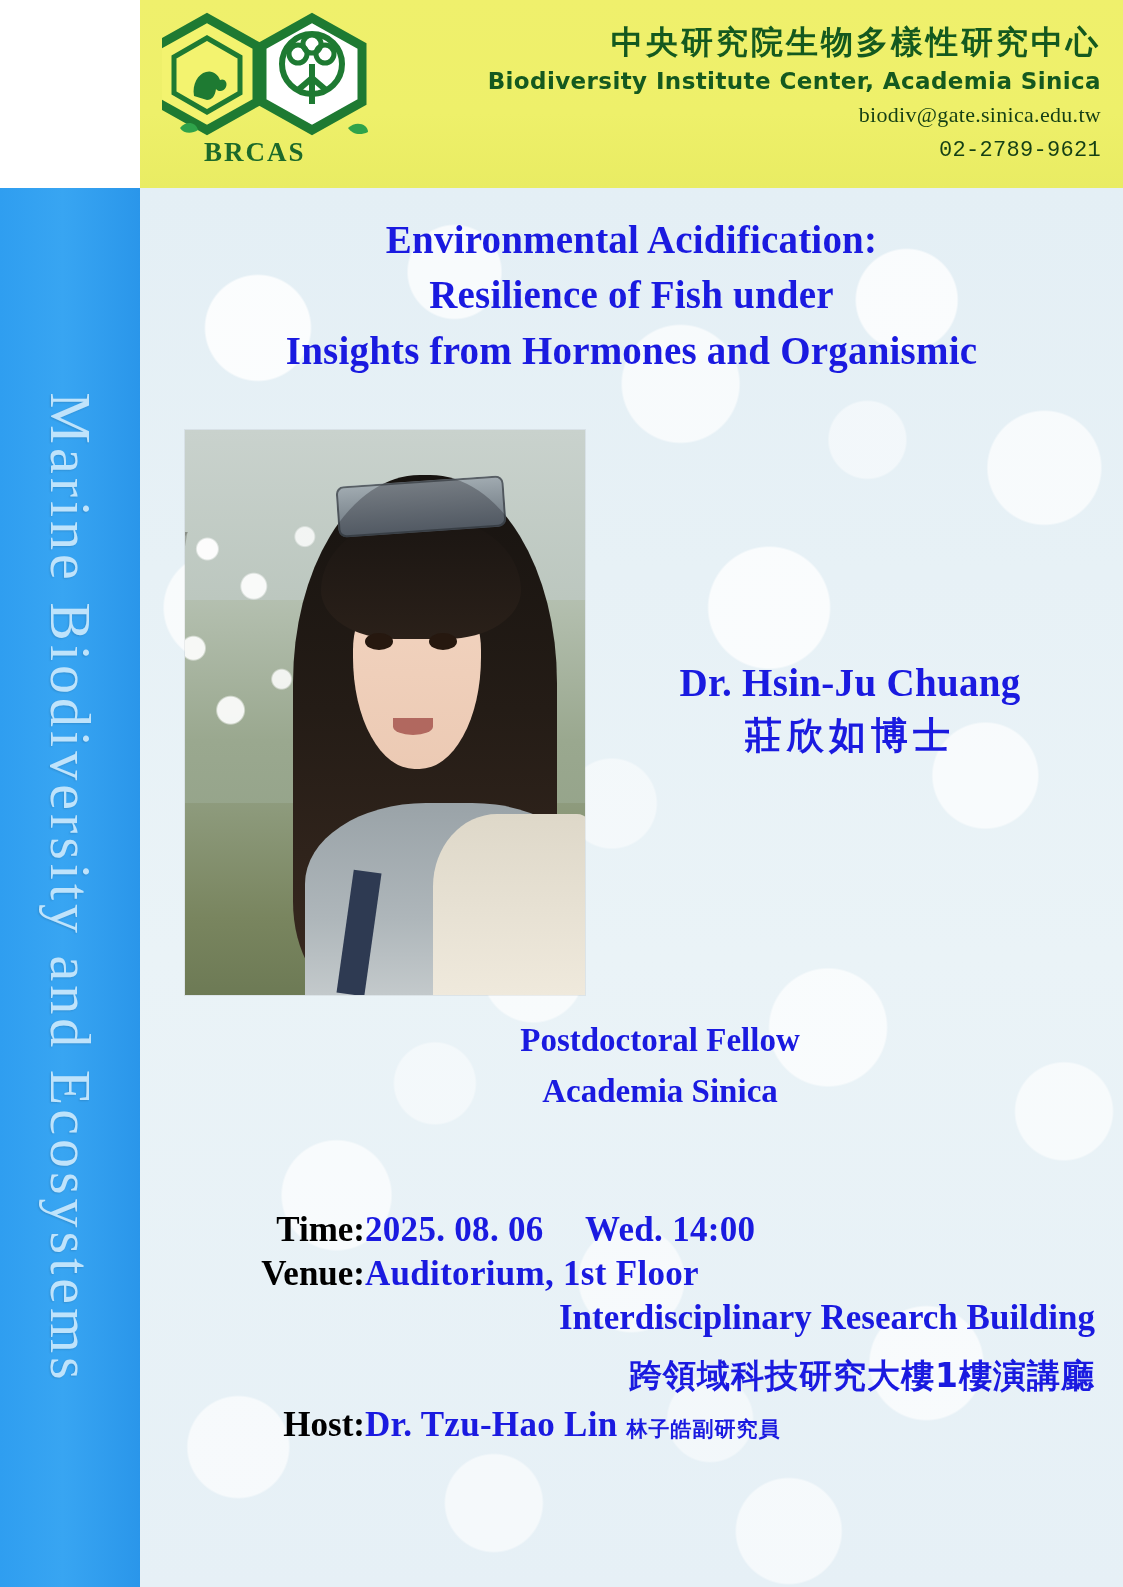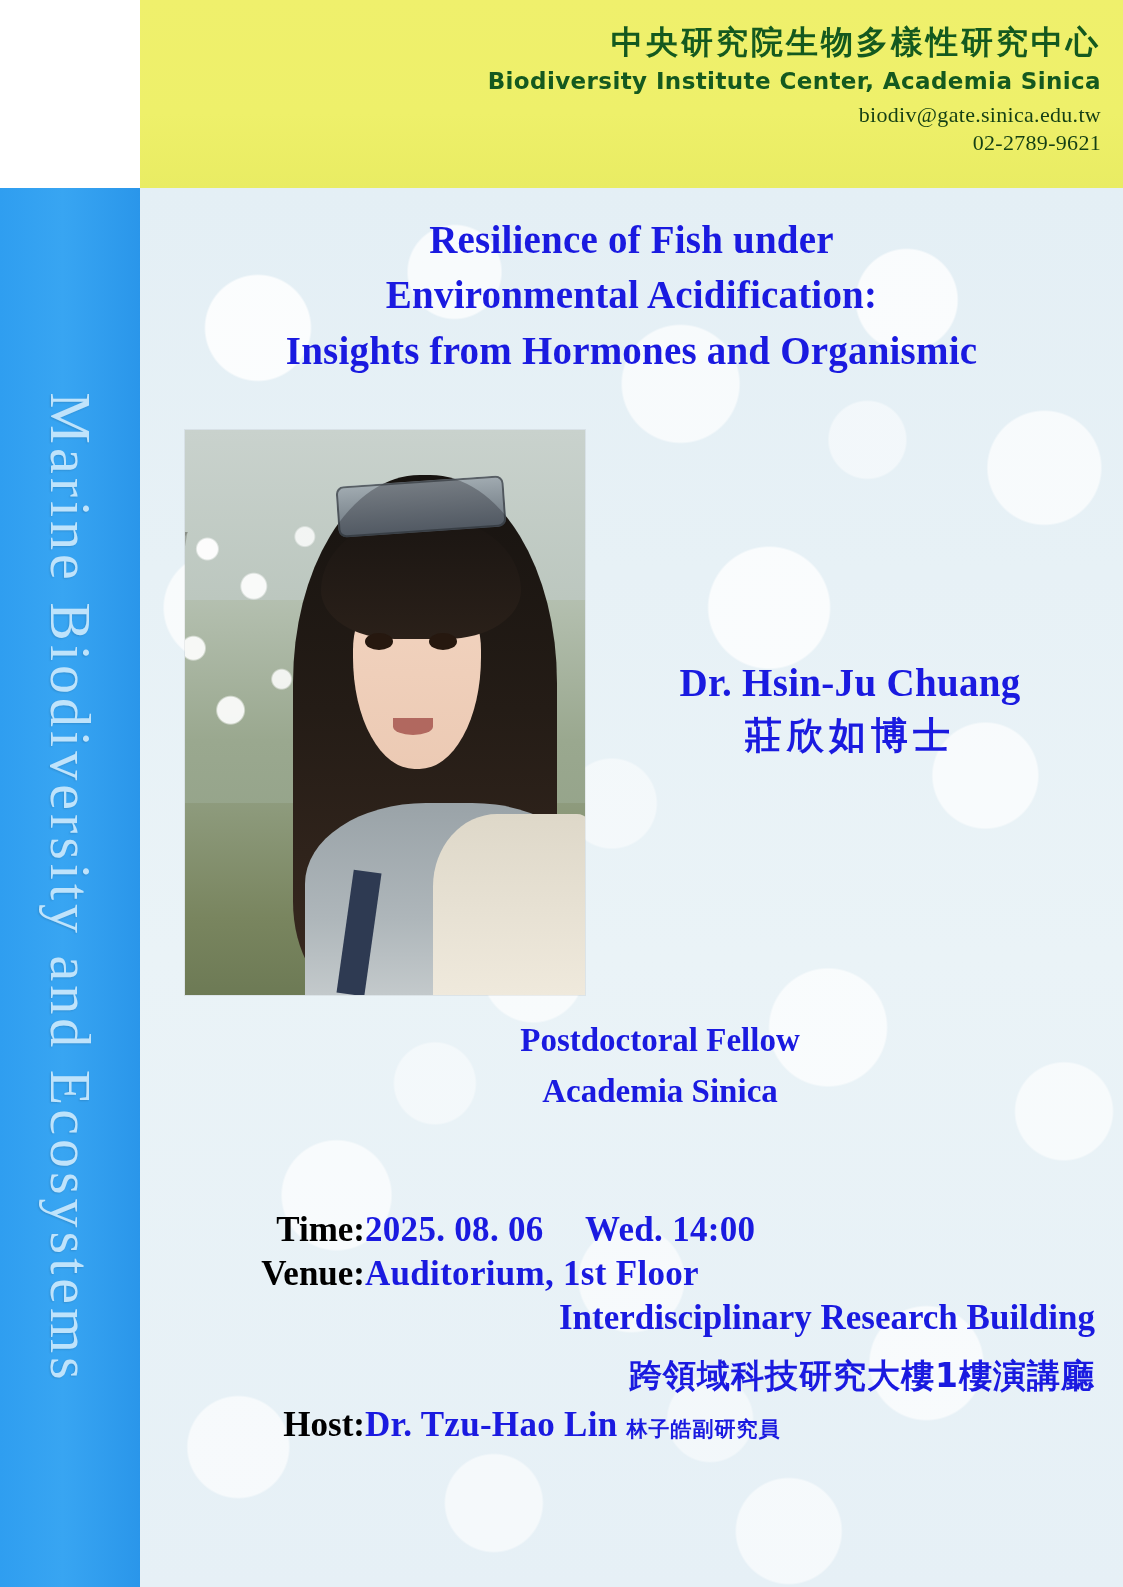--- a/index.html
+++ b/index.html
@@ -144,24 +144,24 @@
     margin-top: 6px;
   }
   .hdr-mail {
     font-family: "Liberation Serif", serif;
     font-size: 22px;
     color: #143f14;
     margin-top: 8px;
     letter-spacing: 0.3px;
   }
   .hdr-tel {
-    font-family: Liberation Serif, serif;
+    font-family: Liberation Mono, monospace;
     font-size: 22px;
     color: #143f14;
-    margin-top: 2px;
+    margin-top: 10px;
     letter-spacing: 0.3px;
   }
 
   
   .title-block {
     position: absolute;
     left: 140px;
     top: 212px;
     width: 983px;
     text-align: center;
@@ -405,32 +405,53 @@
 <div class="poster">
 
   <div class="shell-bg"></div>
 
   <div class="side-strip-left"></div>
   <div class="side-bar">
     <div class="side-text">Marine Biodiversity and Ecosystems</div>
   </div>
 
   <div class="header">
+    <div class="logo-wrap">
+      <svg width="230" height="164" viewBox="0 0 230 164" xmlns="http://www.w3.org/2000/svg">
+
+        <polygon points="45,6 95,34 95,90 45,118 -5,90 -5,34" fill="#f3f36f" stroke="#1e7a32" stroke-width="9"></polygon>
+        <polygon points="45,26 78,45 78,81 45,100 12,81 12,45" fill="#f3f36f" stroke="#1e7a32" stroke-width="5"></polygon>
+
+        <path d="M32,84 C30,72 36,62 44,60 C50,58 56,62 58,68 C62,66 66,70 64,75 C62,80 56,80 54,77 C53,84 50,88 45,88 Z" fill="#1e7a32"></path>
+
+        <polygon points="150,6 200,34 200,90 150,118 100,90 100,34" fill="#ffffff" stroke="#1e7a32" stroke-width="9"></polygon>
+
+        <circle cx="150" cy="52" r="30" fill="none" stroke="#1e7a32" stroke-width="6"></circle>
+        <path d="M150,52 L150,92 M150,66 L136,78 M150,66 L164,78" stroke="#1e7a32" stroke-width="6" fill="none"></path>
+        <circle cx="136" cy="42" r="9" fill="none" stroke="#1e7a32" stroke-width="5"></circle>
+        <circle cx="163" cy="42" r="9" fill="none" stroke="#1e7a32" stroke-width="5"></circle>
+        <circle cx="150" cy="32" r="9" fill="none" stroke="#1e7a32" stroke-width="5"></circle>
+
+        <path d="M18,116 C24,108 34,110 36,118 C30,122 22,122 18,116 Z" fill="#2fa34a"></path>
+        <path d="M186,116 C194,108 206,112 206,120 C198,124 190,122 186,116 Z" fill="#2fa34a"></path>
+      </svg>
+      <div class="brcas-text">BRCAS</div>
+    </div>
 
     <div class="header-texts">
       <div class="hdr-zh">中央研究院生物多樣性研究中心</div>
       <div class="hdr-en">Biodiversity Institute Center, Academia Sinica</div>
       <div class="hdr-mail">biodiv@gate.sinica.edu.tw</div>
       <div class="hdr-tel">02-2789-9621</div>
     </div>
   </div>
 
   <div class="title-block">
+    <div class="title-line">Environmental Acidification:</div>
     <div class="title-line">Resilience of Fish under</div>
-    <div class="title-line">Environmental Acidification:</div>
     <div class="title-line">Insights from Hormones and Organismic</div>
   </div>
 
   <div class="photo-frame">
     <div class="photo-inner">
       <div class="bg-sky"></div>
       <div class="bg-branches"></div>
       <div class="bg-blossom"></div>
       <div class="bg-ground"></div>
       <div class="hair-back"></div>

